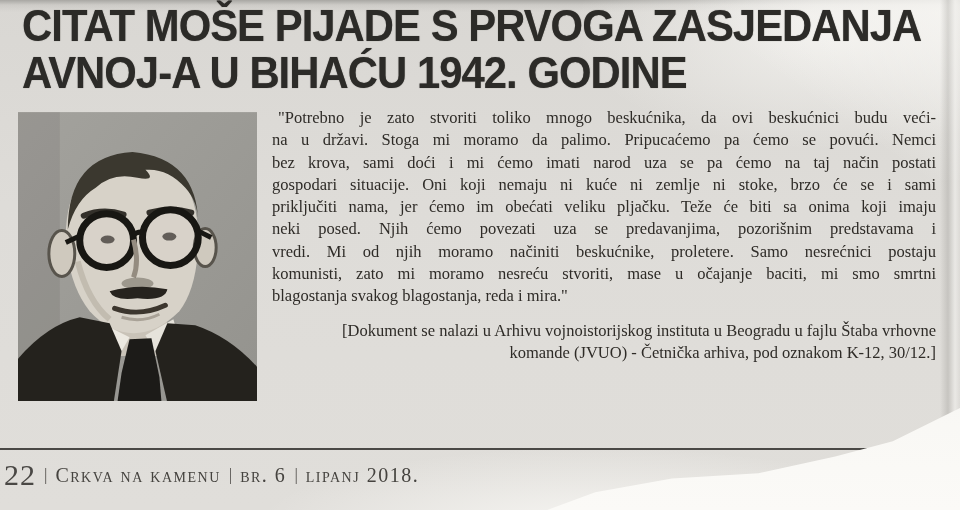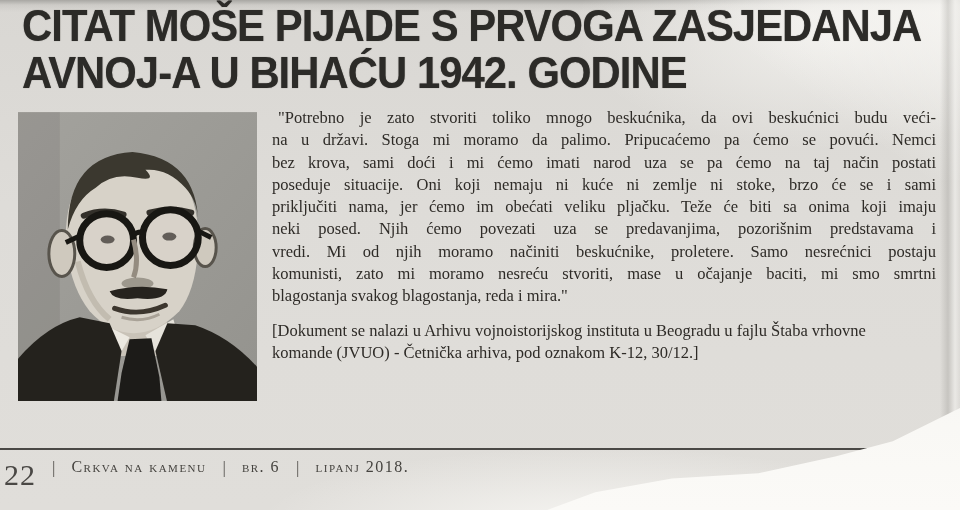--- a/index.html
+++ b/index.html
@@ -33,30 +33,30 @@
   .photo{position:absolute;left:18px;top:112px;width:239px;height:289px;}
   .photo svg{display:block;width:100%;height:100%;}
   .bodytext{
     position:absolute;left:272px;top:107px;width:664px;
     font-size:16.5px;line-height:22.25px;color:#2e2b27;
   }
   .qline{text-align:justify;text-align-last:justify;}
   .qline.first{text-indent:6px;}
   .qline.last{text-align-last:left;}
   .archive{margin-top:13px;}
-  .archive div{line-height:22px;text-align:left;}
+  .archive div{line-height:22px;text-align:right;}
   .rule{position:absolute;left:0;top:448px;width:938px;height:2px;background:#4a4845;}
   .footer{
     position:absolute;left:4px;top:458px;
-    display:flex;align-items:flex-start;gap:16px;
+    display:flex;align-items:center;gap:8px;
     color:#45433f;
   }
   .pgnum{font-size:30px;letter-spacing:1px;color:#4a4845;}
   .fsep{font-size:17px;color:#55534f;}
-  .fsc{font-variant:small-caps;font-size:16px;letter-spacing:1.5px;}
+  .fsc{font-variant:small-caps;font-size:20px;letter-spacing:1.5px;}
 </style>
 </head>
 <body>
 
 <div class="page">
 
   <div class="crease-tr"></div>
   <div class="right-crease"></div>
 
   <h1 class="headline">
@@ -115,21 +115,21 @@
 
       <path d="M-2 292 L-2 250 Q28 214 62 206 L92 212 L104 240 L96 292 Z" fill="#24221d"></path>
       <path d="M242 292 L242 258 Q214 226 178 214 L150 212 L138 240 L150 292 Z" fill="#24221d"></path>
     </svg>
   </div>
 
   <div class="bodytext">
     <div class="qline first">"Potrebno je zato stvoriti toliko mnogo beskućnika, da ovi beskućnici budu veći-</div>
     <div class="qline">na u državi. Stoga mi moramo da palimo. Pripucaćemo pa ćemo se povući. Nemci</div>
     <div class="qline">bez krova, sami doći i mi ćemo imati narod uza se pa ćemo na taj način postati</div>
-    <div class="qline">poseduje situacije. Oni koji nemaju ni kuće ni zemlje ni stoke, brzo će se i sami</div>
+    <div class="qline">gospodari situacije. Oni koji nemaju ni kuće ni zemlje ni stoke, brzo će se i sami</div>
     <div class="qline">priključiti nama, jer ćemo im obećati veliku pljačku. Teže će biti sa onima koji imaju</div>
     <div class="qline">neki posed. Njih ćemo povezati uza se predavanjima, pozorišnim predstavama i</div>
     <div class="qline">vredi. Mi od njih moramo načiniti beskućnike, proletere. Samo nesrećnici postaju</div>
     <div class="qline">komunisti, zato mi moramo nesreću stvoriti, mase u očajanje baciti, mi smo smrtni</div>
     <div class="qline last">blagostanja svakog blagostanja, reda i mira."</div>
 
     <div class="archive">
       <div>[Dokument se nalazi u Arhivu vojnoistorijskog instituta u Beogradu u fajlu Štaba vrhovne</div>
       <div>komande (JVUO) - Četnička arhiva, pod oznakom K-12, 30/12.]</div>
     </div>

